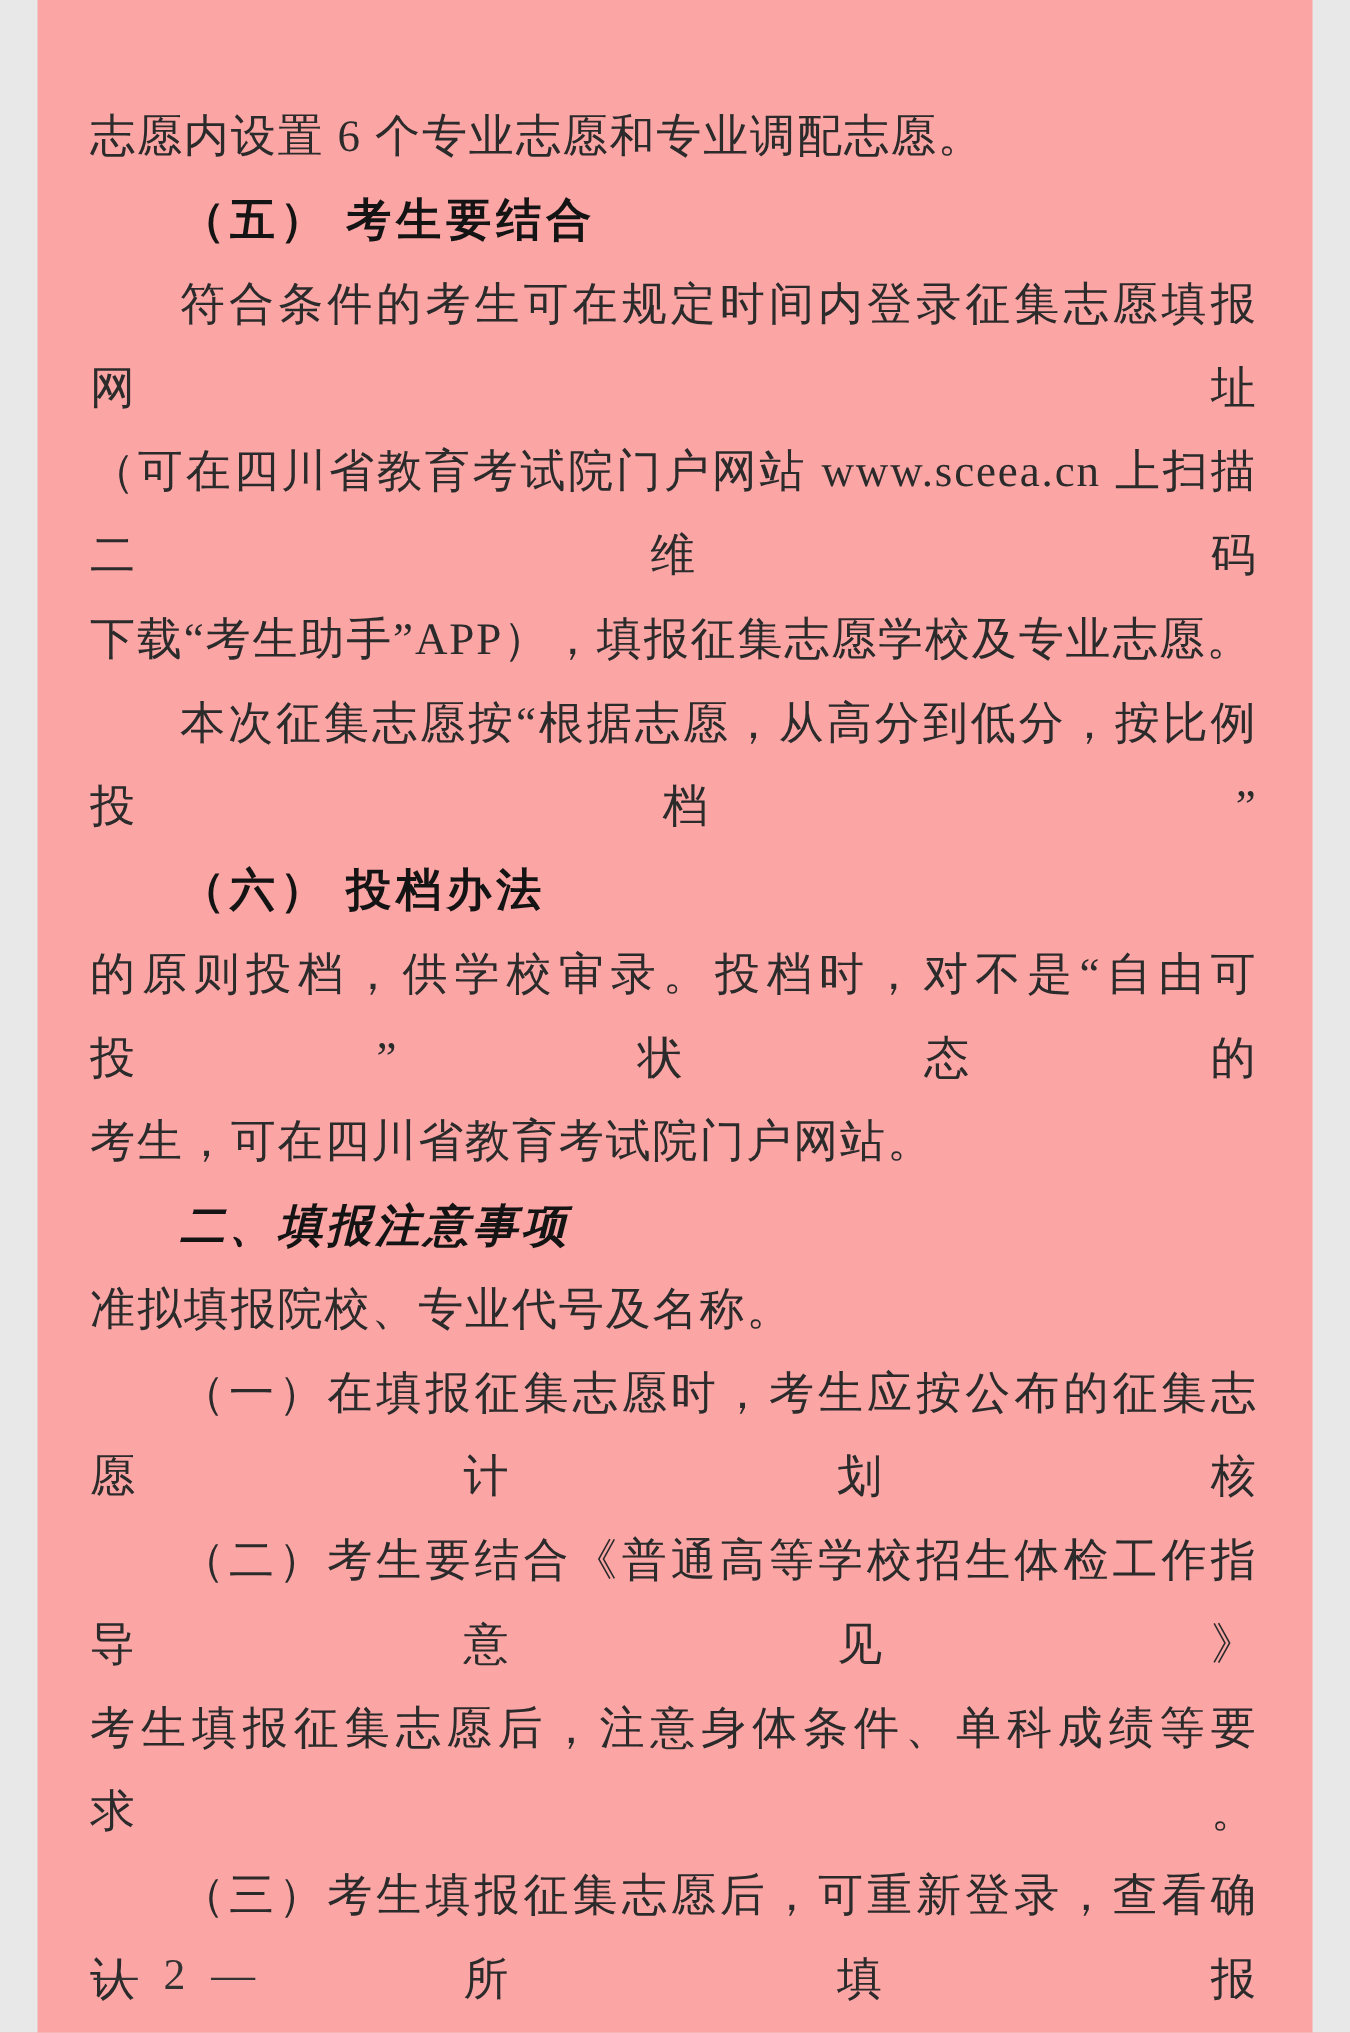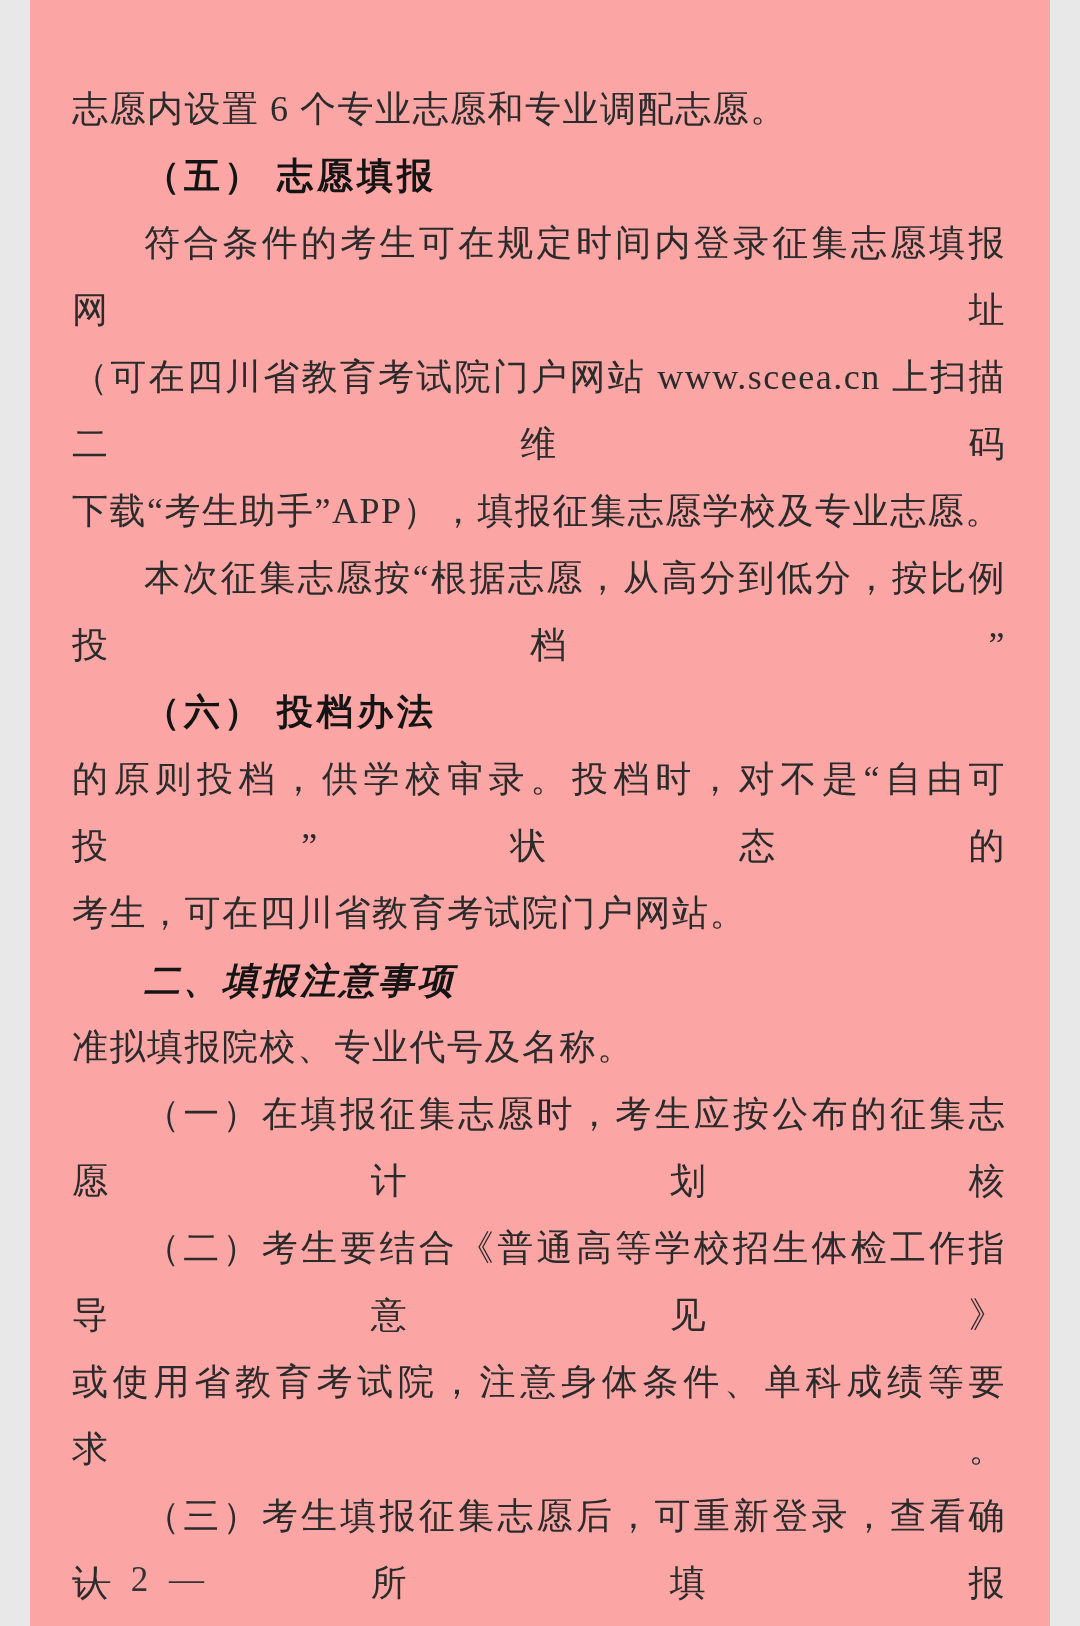--- a/index.html
+++ b/index.html
@@ -56,32 +56,32 @@
     font-family:"Liberation Serif", serif;
   }
 </style>
 </head>
 <body>
 
 <div class="page">
   <div class="doc">
 
     <div class="line jlast">志愿内设置 6 个专业志愿和专业调配志愿。</div>
-    <div class="line h-kai ind">（五） 志愿填报</div>
+    <div class="line h-kai ind">（五） 考生要结合</div>
     <div class="line jfull ind">符合条件的考生可在规定时间内登录征集志愿填报网址</div>
     <div class="line jfull">（可在四川省教育考试院门户网站 www.sceea.cn 上扫描二维码</div>
     <div class="line jlast">下载“考生助手”APP），填报征集志愿学校及专业志愿。</div>
     <div class="line jfull ind">本次征集志愿按“根据志愿，从高分到低分，按比例投档”</div>
     <div class="line h-kai ind">（六） 投档办法</div>
     <div class="line jfull">的原则投档，供学校审录。投档时，对不是“自由可投”状态的</div>
     <div class="line jlast">考生，可在四川省教育考试院门户网站。</div>
     <div class="line h-hei ind">二、填报注意事项</div>
     <div class="line jlast">准拟填报院校、专业代号及名称。</div>
     <div class="line jfull ind">（一）在填报征集志愿时，考生应按公布的征集志愿计划核</div>
     <div class="line jfull ind">（二）考生要结合《普通高等学校招生体检工作指导意见》</div>
-    <div class="line jfull">或使用省教育考试院，注意身体条件、单科成绩等要求。</div>
+    <div class="line jfull">考生填报征集志愿后，注意身体条件、单科成绩等要求。</div>
     <div class="line jfull ind">（三）考生填报征集志愿后，可重新登录，查看确认所填报</div>
     <div class="line jlast">的院校与专业信息，并保存成功。</div>
 
   </div>
 
   <div class="footer">— 2 —</div>
 </div>
 
 </body></html>

